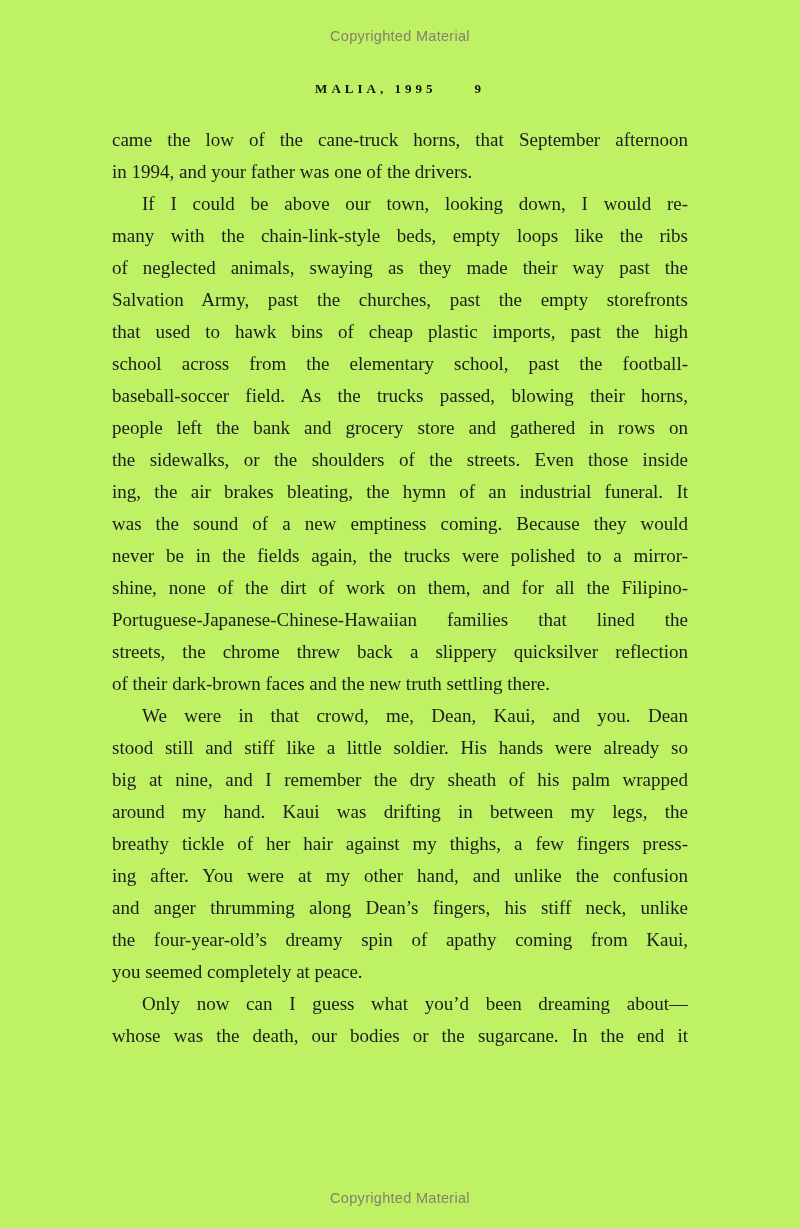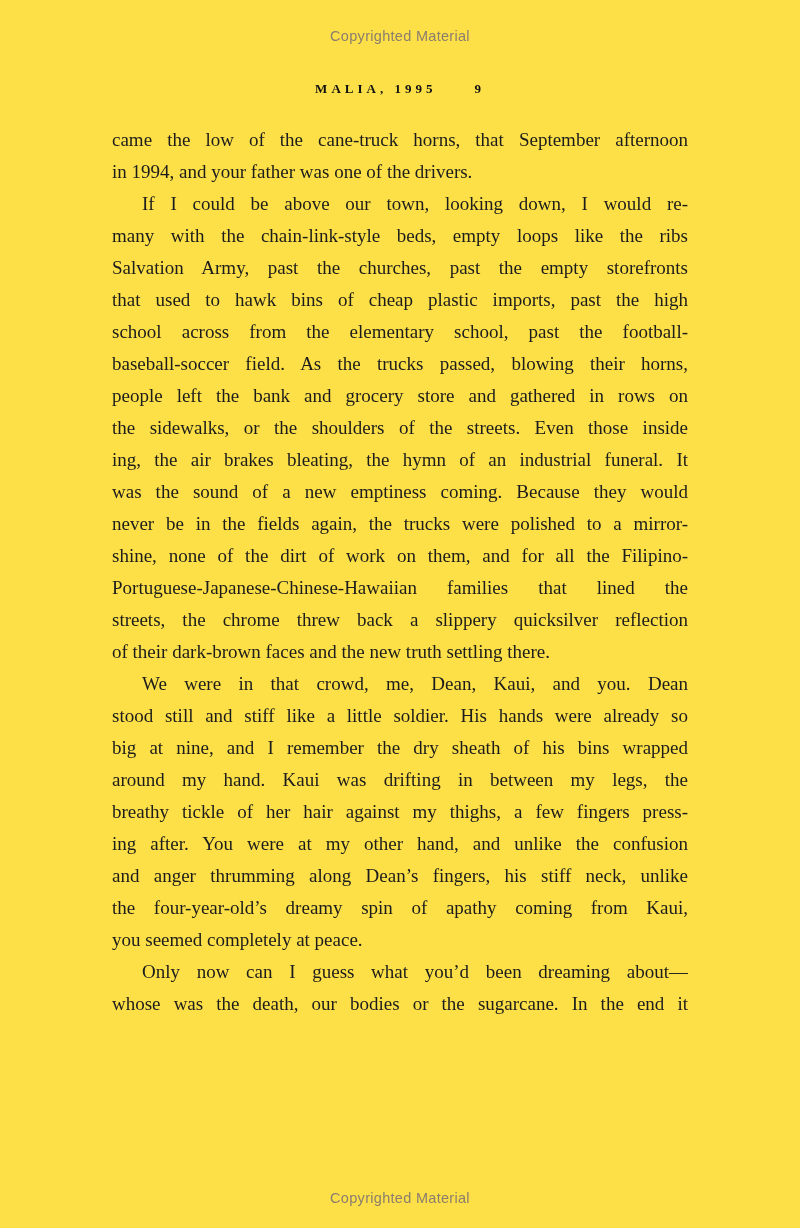--- a/index.html
+++ b/index.html
@@ -1,21 +1,21 @@
 <!DOCTYPE html>
 <html><head>
 <meta charset="utf-8">
 <style>
   * { margin: 0; padding: 0; box-sizing: border-box; }
   html, body { background: #ffffff; }
   .page {
     position: relative;
     width: 800px;
     height: 1228px;
-    background: #fde047;
+    background: #bef264;
     overflow: hidden;
     font-family: "Liberation Serif", "DejaVu Serif", serif;
     color: #1c1c1c;
   }
   .copyright {
     position: absolute;
     left: 0;
     width: 100%;
     text-align: center;
     font-family: "Liberation Sans", "DejaVu Sans", sans-serif;
@@ -73,38 +73,39 @@
   </div>
 
   <div class="body-text" id="paragraphs">
       <div class="paragraph">
         <div class="line">came the low of the cane-truck horns, that September afternoon</div>
         <div class="line last-left">in 1994, and your father was one of the drivers.</div>
       </div>
       <div class="paragraph">
         <div class="line first-indent">If I could be above our town, looking down, I would re-</div>
         <div class="line">many with the chain-link-style beds, empty loops like the ribs</div>
+        <div class="line">of neglected animals, swaying as they made their way past the</div>
         <div class="line">Salvation Army, past the churches, past the empty storefronts</div>
         <div class="line">that used to hawk bins of cheap plastic imports, past the high</div>
         <div class="line">school across from the elementary school, past the football-</div>
         <div class="line">baseball-soccer field. As the trucks passed, blowing their horns,</div>
         <div class="line">people left the bank and grocery store and gathered in rows on</div>
         <div class="line">the sidewalks, or the shoulders of the streets. Even those inside</div>
         <div class="line">ing, the air brakes bleating, the hymn of an industrial funeral. It</div>
         <div class="line">was the sound of a new emptiness coming. Because they would</div>
         <div class="line">never be in the fields again, the trucks were polished to a mirror-</div>
         <div class="line">shine, none of the dirt of work on them, and for all the Filipino-</div>
         <div class="line">Portuguese-Japanese-Chinese-Hawaiian families that lined the</div>
         <div class="line">streets, the chrome threw back a slippery quicksilver reflection</div>
         <div class="line last-left">of their dark-brown faces and the new truth settling there.</div>
       </div>
       <div class="paragraph">
         <div class="line first-indent">We were in that crowd, me, Dean, Kaui, and you. Dean</div>
         <div class="line">stood still and stiff like a little soldier. His hands were already so</div>
-        <div class="line">big at nine, and I remember the dry sheath of his bins wrapped</div>
+        <div class="line">big at nine, and I remember the dry sheath of his palm wrapped</div>
         <div class="line">around my hand. Kaui was drifting in between my legs, the</div>
         <div class="line">breathy tickle of her hair against my thighs, a few fingers press-</div>
         <div class="line">ing after. You were at my other hand, and unlike the confusion</div>
         <div class="line">and anger thrumming along Dean’s fingers, his stiff neck, unlike</div>
         <div class="line">the four-year-old’s dreamy spin of apathy coming from Kaui,</div>
         <div class="line last-left">you seemed completely at peace.</div>
       </div>
       <div class="paragraph">
         <div class="line first-indent">Only now can I guess what you’d been dreaming about—</div>
         <div class="line">whose was the death, our bodies or the sugarcane. In the end it</div>

